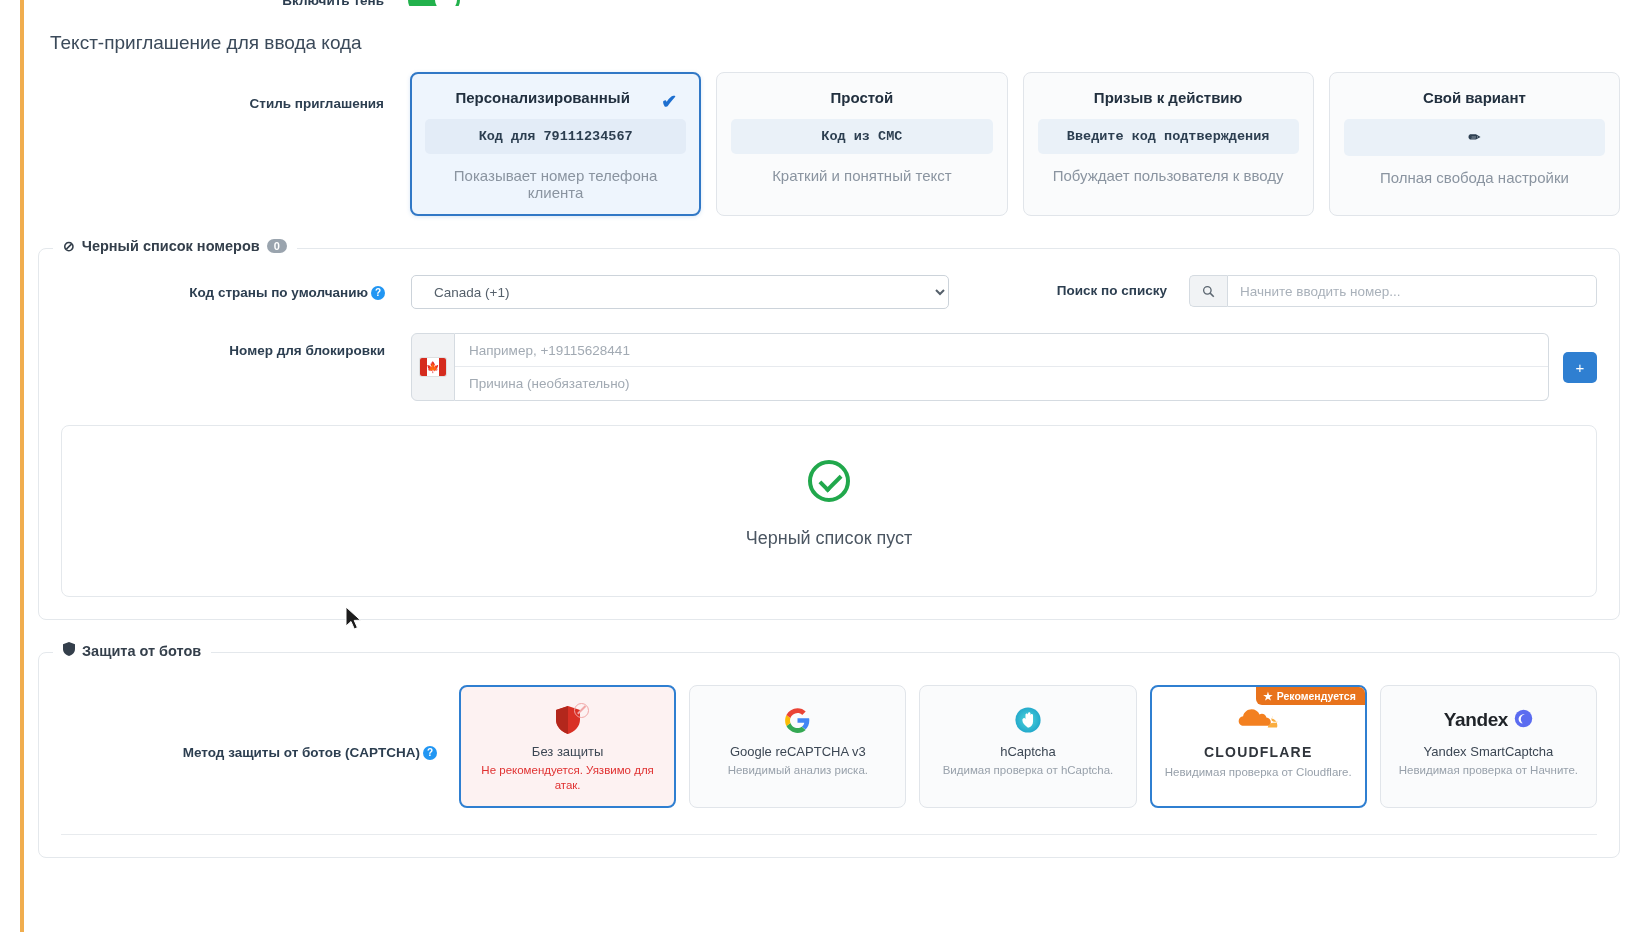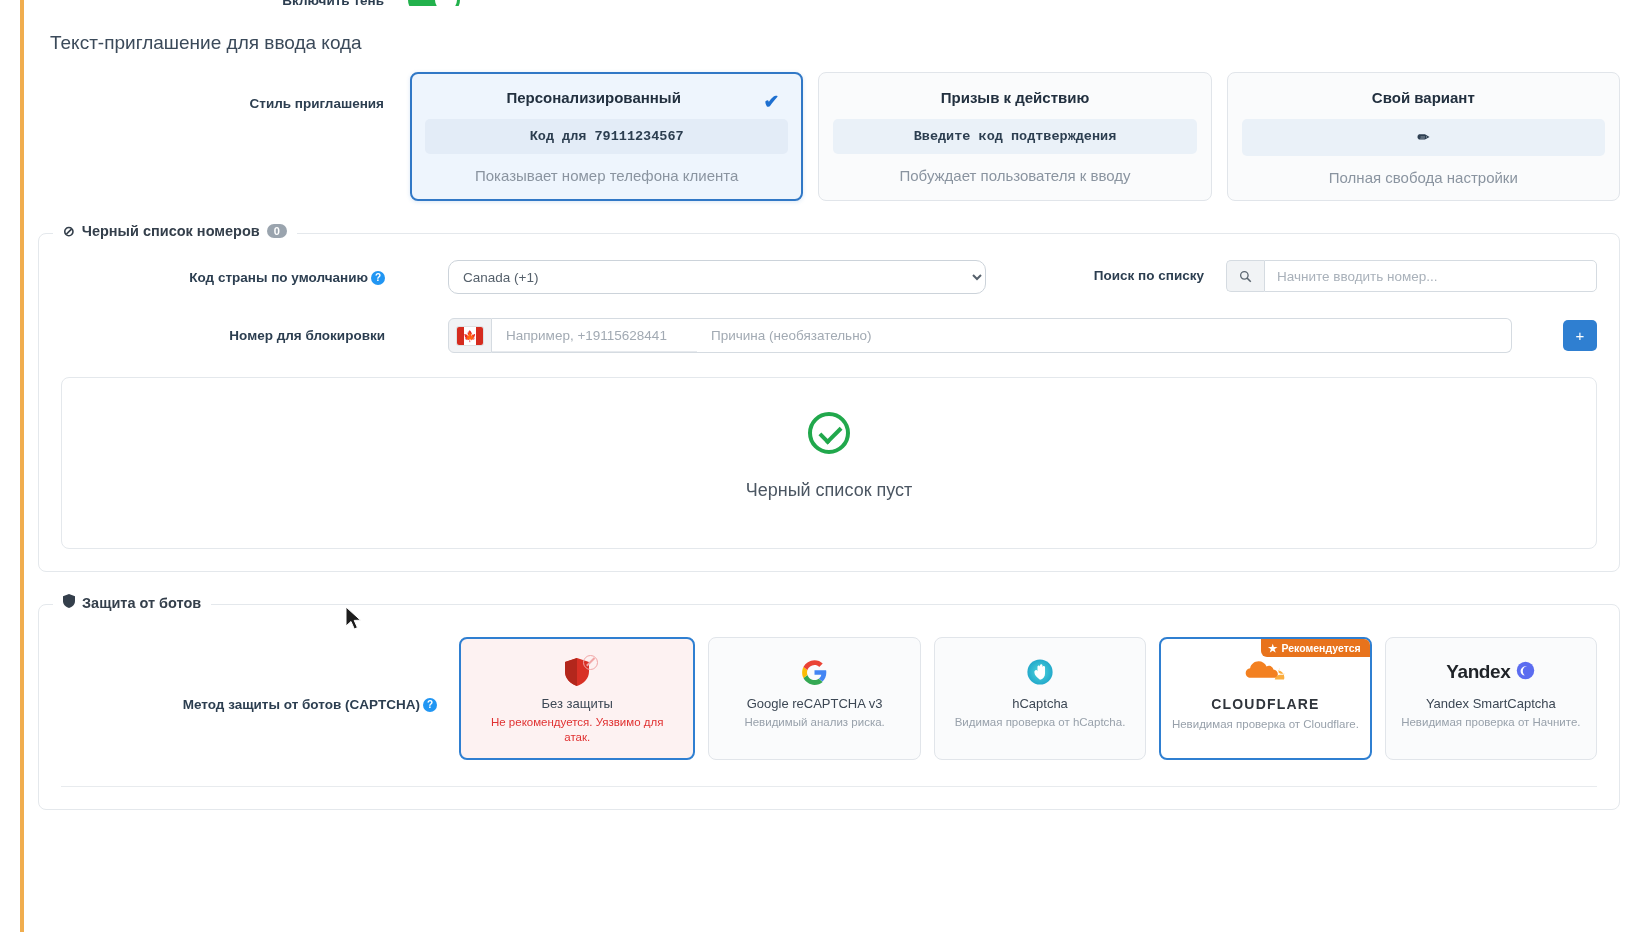--- a/index.html
+++ b/index.html
@@ -168,21 +168,20 @@
     min-width: 20px;
     text-align: center;
   }
   .legend-icon { font-size: 14px; color: #343f4b; }
 
   
   .form-row {
     display: flex;
     align-items: flex-start;
     margin-bottom: 24px;
-    gap: 37px;
   }
   .field-label {
     width: 350px;
     flex: 0 0 350px;
     text-align: right;
     padding-right: 26px;
     padding-top: 8px;
     font-size: 13.5px;
     font-weight: bold;
     color: #2c3e50;
@@ -198,22 +197,22 @@
     font-weight: bold;
     line-height: 14px;
     text-align: center;
     vertical-align: middle;
     margin-left: 3px;
   }
   select.country-select {
     width: 538px;
     height: 34px;
     border: 1px solid #ccd3da;
-    border-radius: 10px;
-    padding: 0 10px;
+    border-radius: 5px;
+    padding: 0 18px;
     font-size: 13.5px;
     color: #55606b;
     background: #fff;
     font-family: "Liberation Sans", sans-serif;
   }
   .row-split { display: flex; width: 100%; align-items: flex-start; }
   .search-label {
     text-align: right;
     padding-right: 22px;
     padding-top: 8px;
@@ -278,21 +277,21 @@
   .flag-ca::before { left: 0; }
   .flag-ca::after { right: 0; }
   .flag-leaf {
     position: absolute; left: 50%; top: 50%;
     transform: translate(-50%,-50%);
     color: #d52b1e; font-size: 11px; line-height: 1;
   }
   .phone-inputs {
     flex: 1;
     display: flex;
-    flex-direction: row;
+    flex-direction: column;
     border: 1px solid #d5dbe1;
     border-left: none;
     border-radius: 0 6px 6px 0;
     background: #fff;
   }
   .phone-inputs input {
     border: none;
     border-bottom: 1px solid #e7eaee;
     height: 33px;
     padding: 0 14px;
@@ -364,21 +363,21 @@
     border-radius: 8px;
     background: #fafbfc;
     padding: 18px 8px 14px;
     text-align: center;
     position: relative;
     min-height: 108px;
   }
   .captcha-card.selected-danger {
     border: 2px solid #2f7fd1;
     background: #fdf2f2;
-    padding: 17px 19px 13px;
+    padding: 17px 7px 13px;
   }
   .captcha-card.recommended {
     border: 2px solid #2f7fd1;
     background: #ffffff;
     padding: 17px 7px 13px;
     overflow: hidden;
   }
   .rec-ribbon {
     position: absolute;
     top: 0; right: 0;
@@ -446,20 +445,25 @@
     <div class="style-row-label">Стиль приглашения</div>
     <div class="style-cards">
 
       <div class="style-card selected">
         <div class="style-card-title">Персонализированный</div>
         <div class="check-mark">✔</div>
         <div class="style-preview">Код для 79111234567</div>
         <div class="style-card-desc">Показывает номер телефона клиента</div>
       </div>
 
+      <div class="style-card">
+        <div class="style-card-title">Простой</div>
+        <div class="style-preview">Код из СМС</div>
+        <div class="style-card-desc">Краткий и понятный текст</div>
+      </div>
 
       <div class="style-card">
         <div class="style-card-title">Призыв к действию</div>
         <div class="style-preview">Введите код подтверждения</div>
         <div class="style-card-desc">Побуждает пользователя к вводу</div>
       </div>
 
       <div class="style-card">
         <div class="style-card-title">Свой вариант</div>
         <div class="style-preview"><span class="pencil">✏</span></div>

